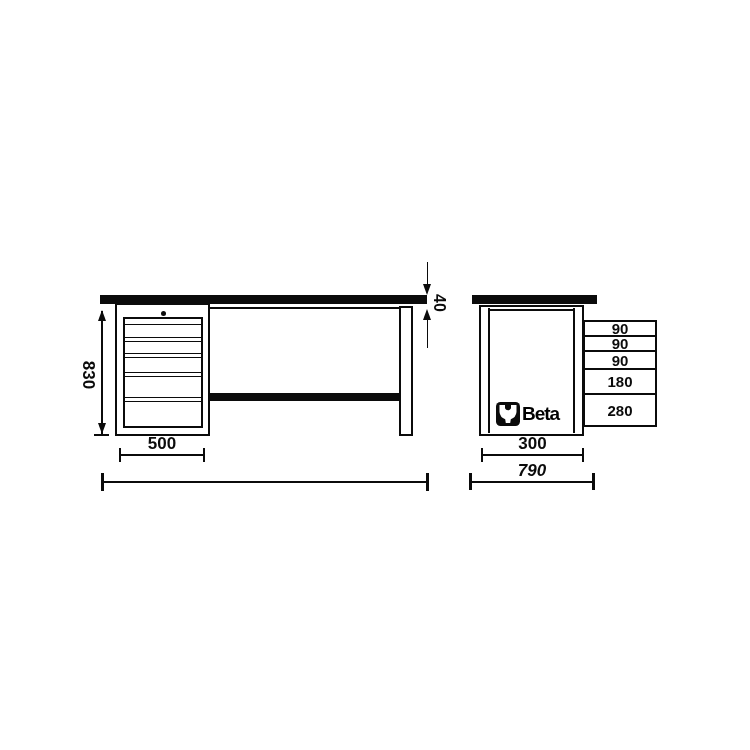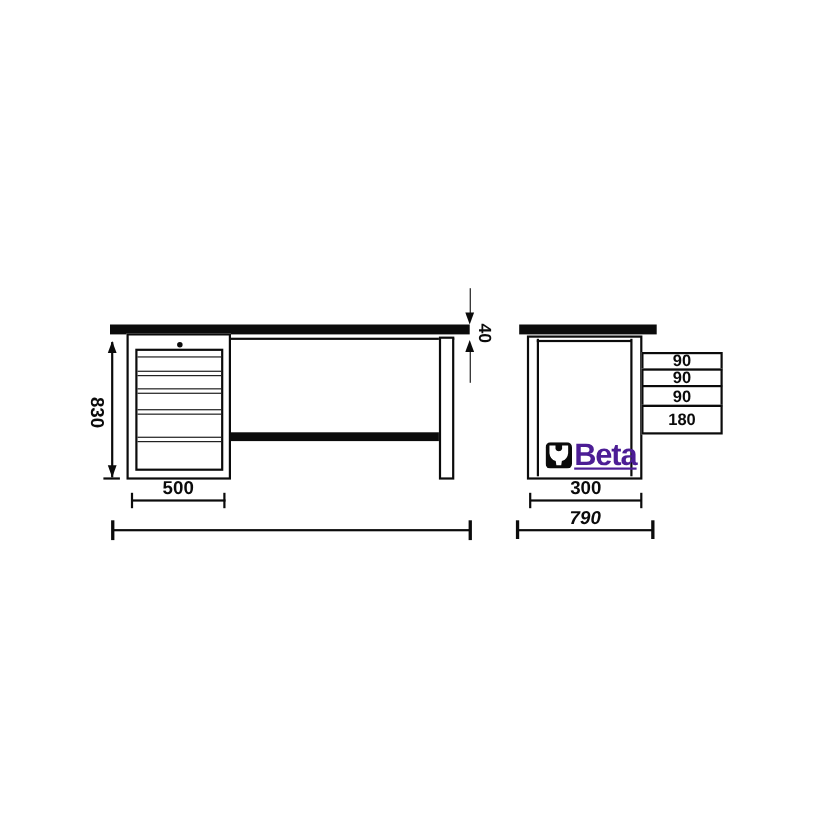--- a/index.html
+++ b/index.html
@@ -27,22 +27,22 @@
   }
   .dot { position:absolute; width:5px; height:5px; border-radius:50%; background:#0b0b0b; }
   .stack { position:absolute; left:583px; top:320px; width:74px; }
   .sdrawer {
     box-sizing:border-box; border:2px solid #0b0b0b; background:#ffffff;
     display:flex; align-items:center; justify-content:center;
     font-weight:bold; font-size:15px; color:#0b0b0b;
   }
   .sdrawer + .sdrawer { margin-top:-2px; }
   .brandtext {
-    position:absolute; left:522px; top:401px; font-weight:bold; font-size:28px;
-    letter-spacing:-1px; color:#4c1d95; line-height:26px;text-decoration:underline;
+    position:absolute; left:522px; top:401px; font-weight:bold; font-size:19px;
+    letter-spacing:-1px; color:#000000; line-height:26px;
   }
   .logo { position:absolute; left:496px; top:402px; width:24px; height:24px; }
 </style>
 </head>
 <body>
 
 <div class="canvas">
 
   <div class="ln" style="left:100px; top:295px; width:327px; height:9px;"></div>
   <div class="ln" style="left:205px; top:307px; width:208px; height:2px;"></div>
@@ -102,20 +102,23 @@
     </div>
     <div class="sdrawer" style="height:17px;">
       <span>90</span>
     </div>
     <div class="sdrawer" style="height:20px;">
       <span>90</span>
     </div>
     <div class="sdrawer" style="height:27px;">
       <span>180</span>
     </div>
+    <div class="sdrawer" style="height:34px;">
+      <span>280</span>
+    </div>
   </div>
 
   <div class="dimtext" style="left:482px; top:435px; width:101px;">300</div>
   <div class="ln" style="left:482px; top:454px; width:101px; height:2px;"></div>
   <div class="ln" style="left:481px; top:448px; width:2px; height:14px;"></div>
   <div class="ln" style="left:582px; top:448px; width:2px; height:14px;"></div>
 
   <div class="dimtext" style="left:470px; top:462px; width:124px;font-style:italic;">790</div>
   <div class="ln" style="left:470px; top:481px; width:124px; height:2px;"></div>
   <div class="ln" style="left:469px; top:473px; width:2.5px; height:17px;"></div>

